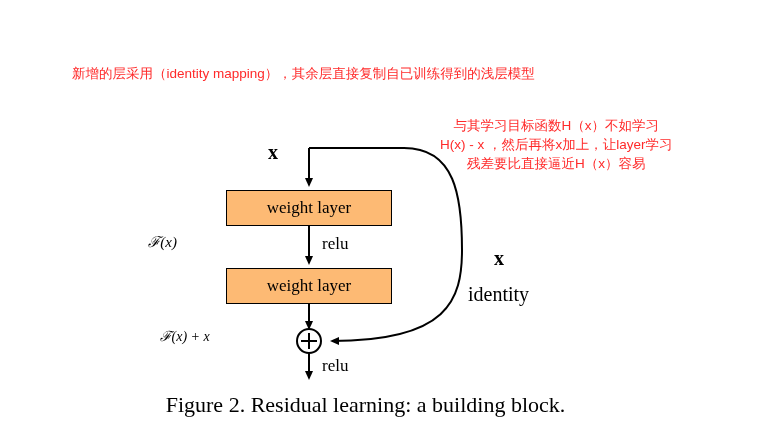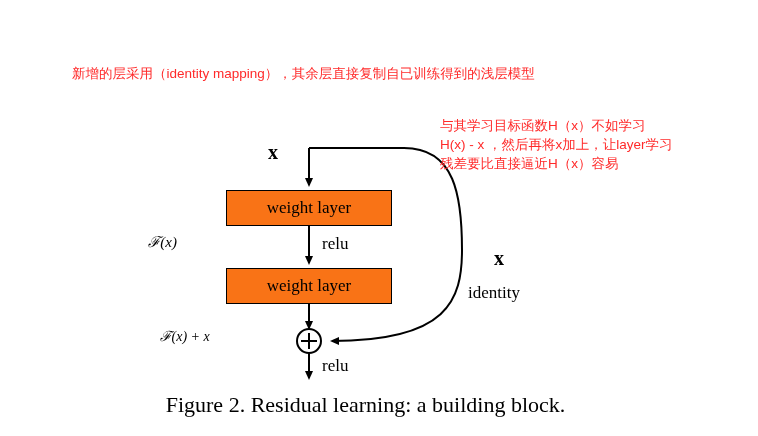--- a/index.html
+++ b/index.html
@@ -30,25 +30,26 @@
     white-space: pre;
   }
   #annotation-top {
     left: 56px;
     top: 64px;
     margin-left: 16px;
   }
   #annotation-right {
     left: 440px;
     top: 116px;
+    text-align: center;
   }
   .box {
     position: absolute;
     border: 1.6px solid #000000;
-    background: #f97316;
+    background: #fdba74;
     font-family: "Liberation Serif", serif;
     font-size: 17px;
     display: flex;
     align-items: center;
     justify-content: center;
     box-sizing: border-box;
     text-align: right;
   }
   #weight-layer-1 {
     left: 226px;
@@ -97,21 +98,21 @@
   }
   #label-x-identity {
     left: 494px;
     top: 247px;
     font-size: 20px;
     font-weight: bold;
   }
   #label-identity {
     left: 468px;
     top: 283px;
-    font-size: 17px;
+    font-size: 20px;
   }
   #figure-caption {
     left: 0px;
     top: 392px;
     width: 731px;
     text-align: center;
     font-size: 22px;
   }
 </style>
 </head>

